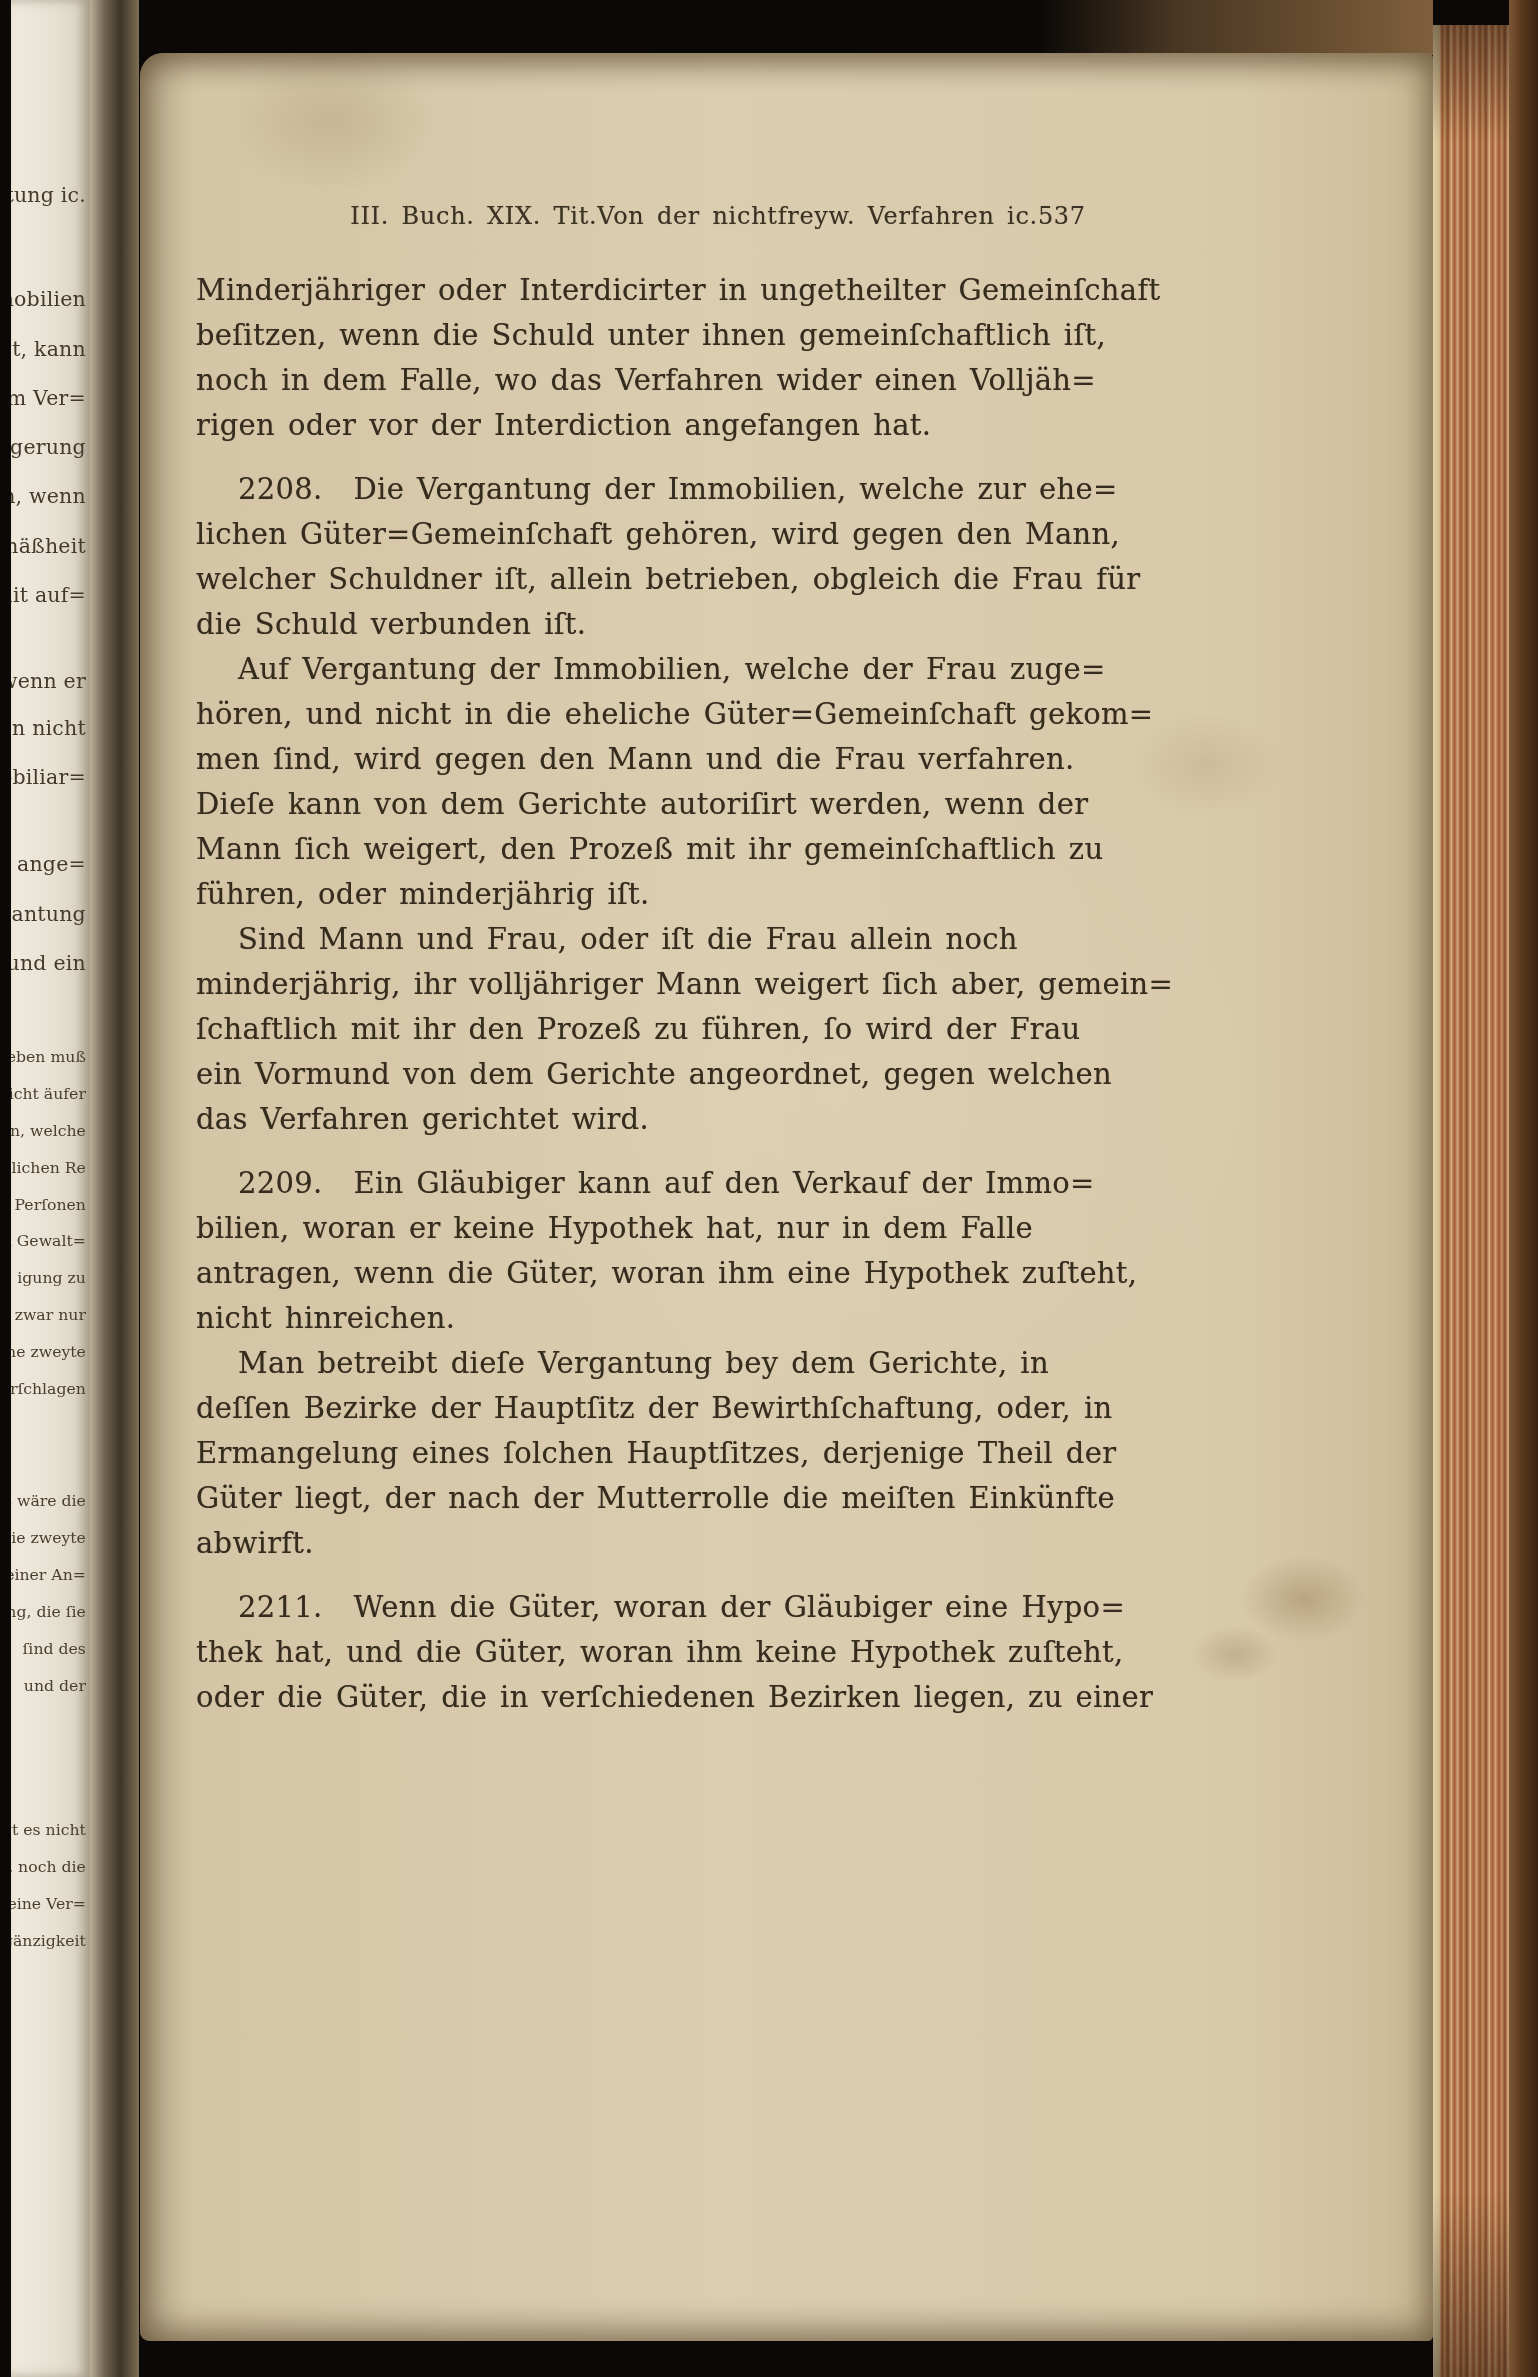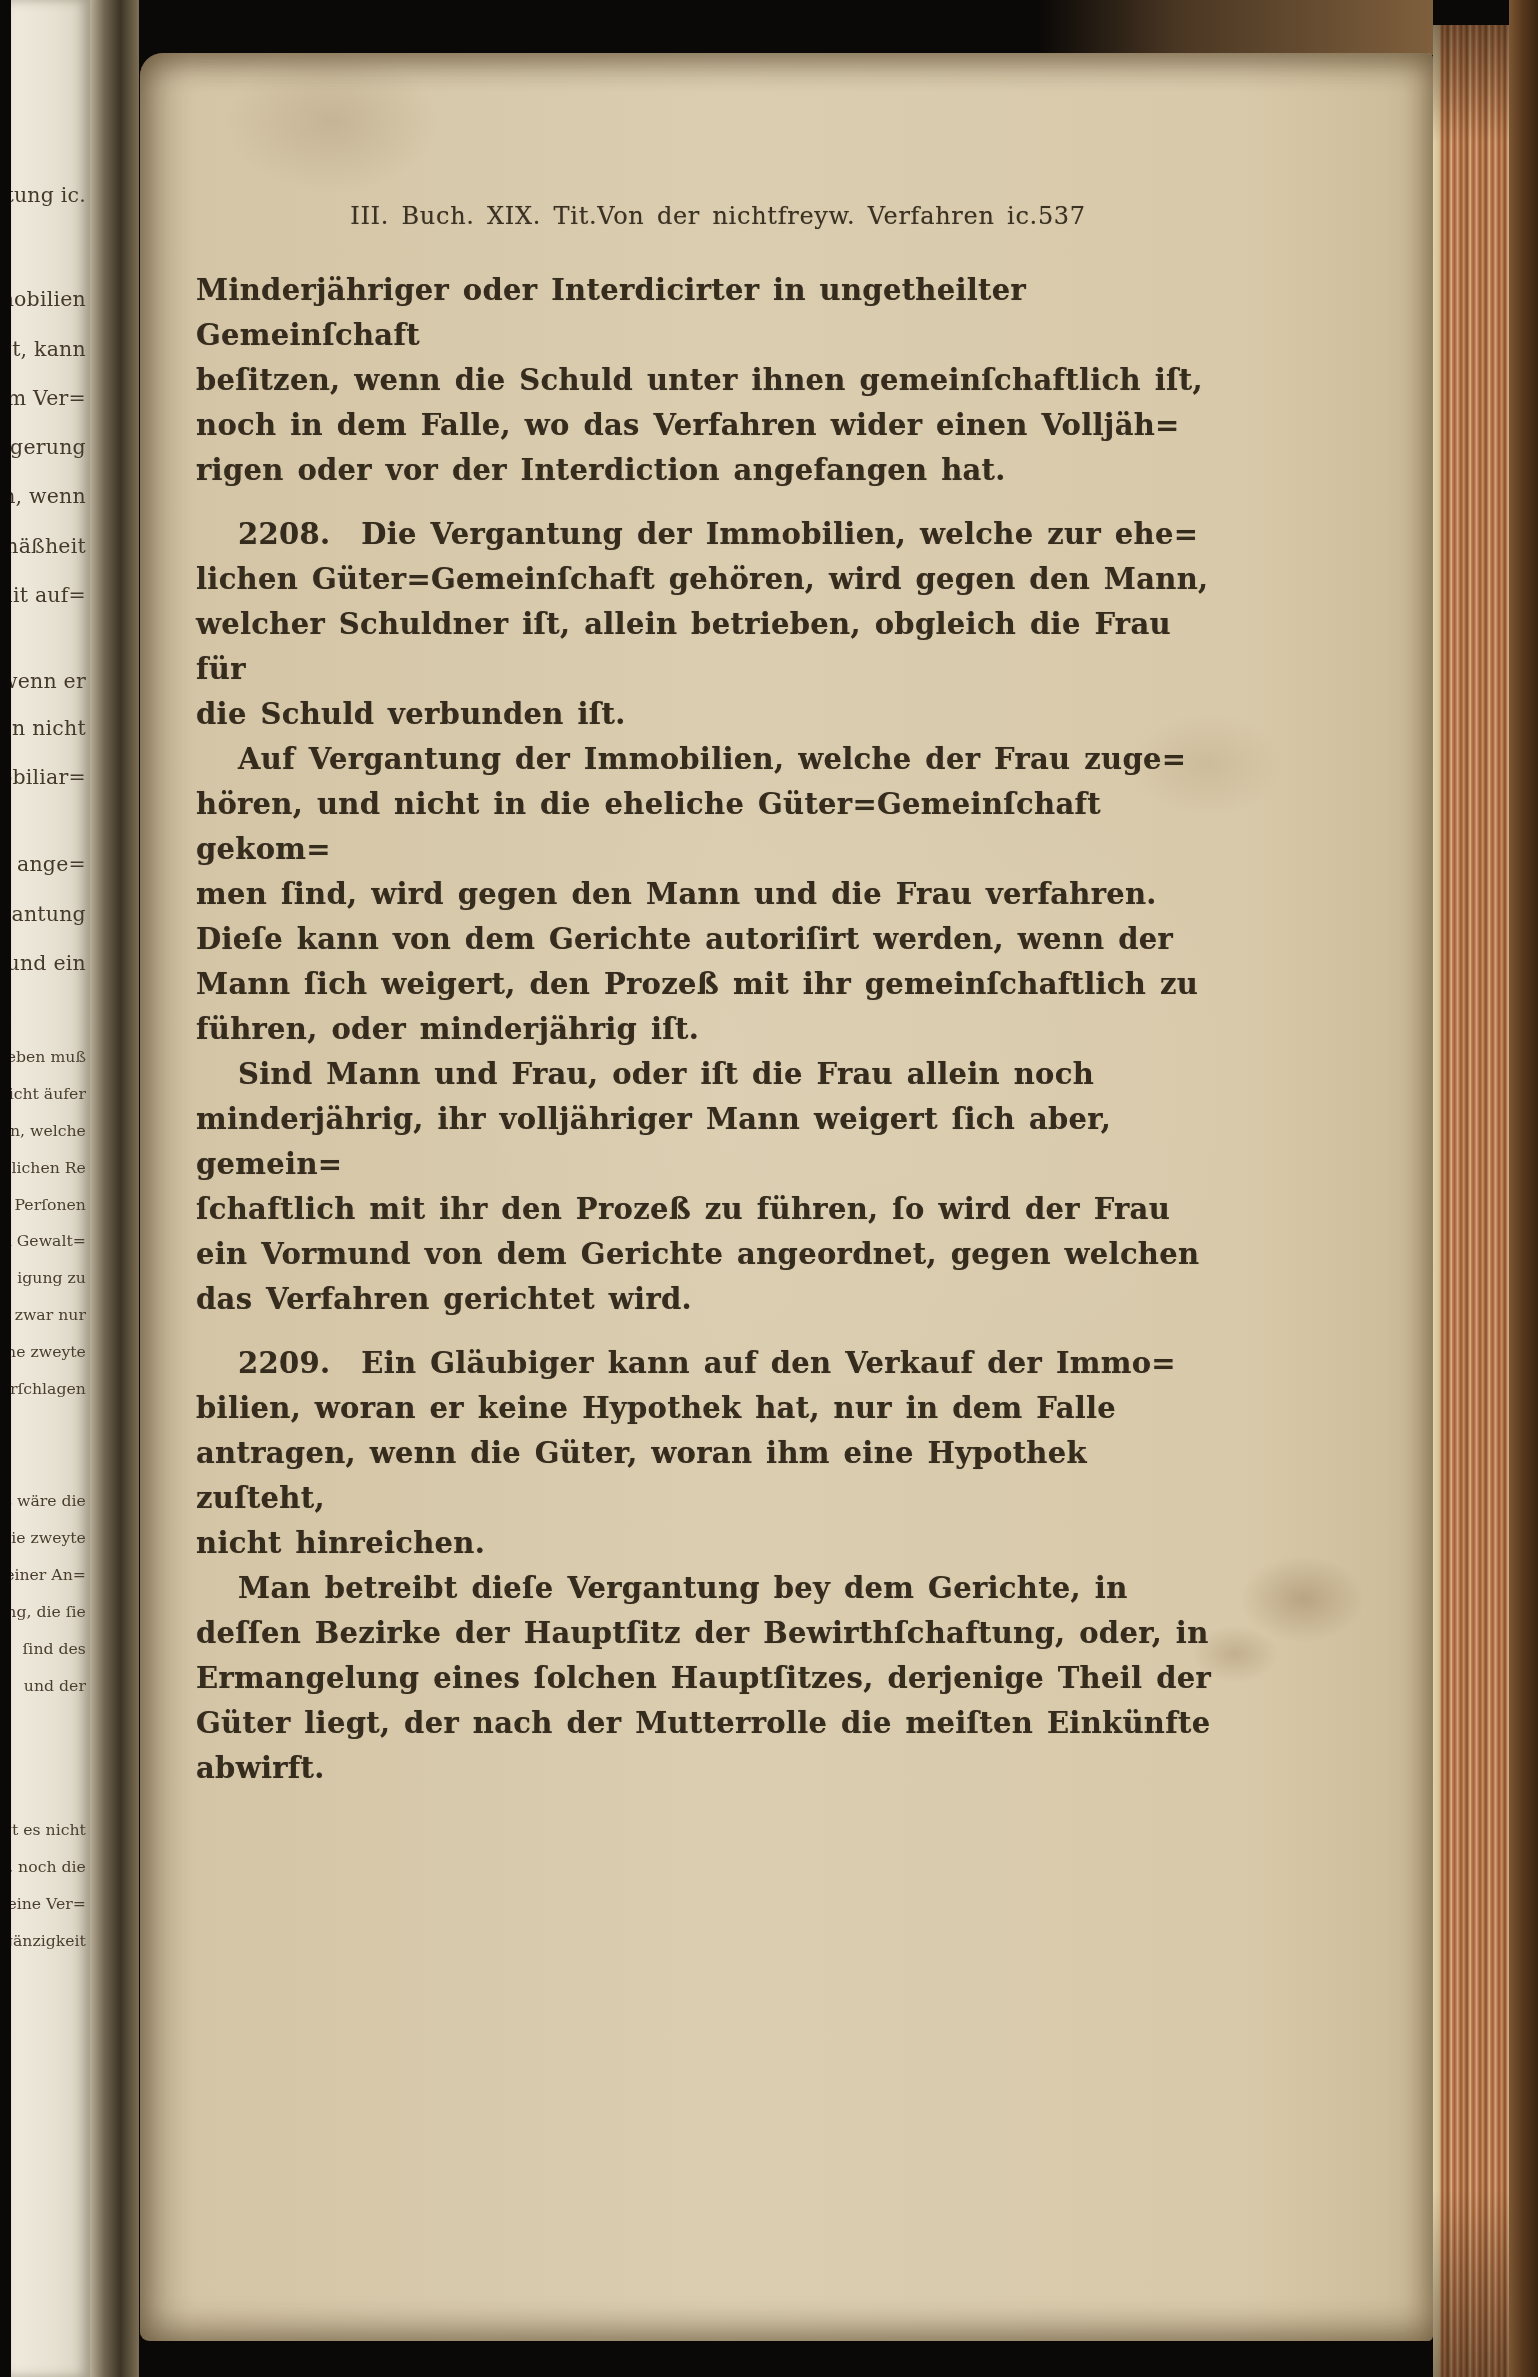--- a/index.html
+++ b/index.html
@@ -63,21 +63,21 @@
   .running-head{
     display:flex;justify-content:center;align-items:baseline;
     padding-left:18px;font-size:24px;color:#3b3223;
     letter-spacing:0.7px;word-spacing:4.1px;
     text-shadow:0 0 0.7px rgba(59,50,35,.45);
   }
   .body-text{
     margin-top:38px;font-size:29px;line-height:45px;color:#362c1e;
     letter-spacing:0.3px;word-spacing:3.4px;
   }
-  .para{white-space:pre-line;margin:0;text-shadow:0 0 0.7px rgba(54,44,30,.45);font-weight:bold;}
+  .para{white-space:pre-line;margin:0;text-shadow:0 0 0.7px rgba(54,44,30,.45);}
   .para.indent{text-indent:42px;}
   .para.article{margin-top:19px;}
   .artnum{margin-right:31px;}
 </style>
 </head>
 <body>
 
 <div class="scene">
 
   <div class="prev-strip">
@@ -151,20 +151,23 @@
 das Verfahren gerichtet wird.</p>
         <p class="para indent article"><span class="artnum">2209.</span><span>Ein Gläubiger kann auf den Verkauf der Immo=
 bilien, woran er keine Hypothek hat, nur in dem Falle
 antragen, wenn die Güter, woran ihm eine Hypothek zuſteht,
 nicht hinreichen.</span></p>
         <p class="para indent">Man betreibt dieſe Vergantung bey dem Gerichte, in
 deſſen Bezirke der Hauptſitz der Bewirthſchaftung, oder, in
 Ermangelung eines ſolchen Hauptſitzes, derjenige Theil der
 Güter liegt, der nach der Mutterrolle die meiſten Einkünfte
 abwirft.</p>
+        <p class="para indent article"><span class="artnum">2211.</span><span>Wenn die Güter, woran der Gläubiger eine Hypo=
+thek hat, und die Güter, woran ihm keine Hypothek zuſteht,
+oder die Güter, die in verſchiedenen Bezirken liegen, zu einer</span></p>
       </div>
 
     </div>
   </div>
 
   <div class="fore-edge"></div>
   <div class="cover"></div>
 
 </div>
 

